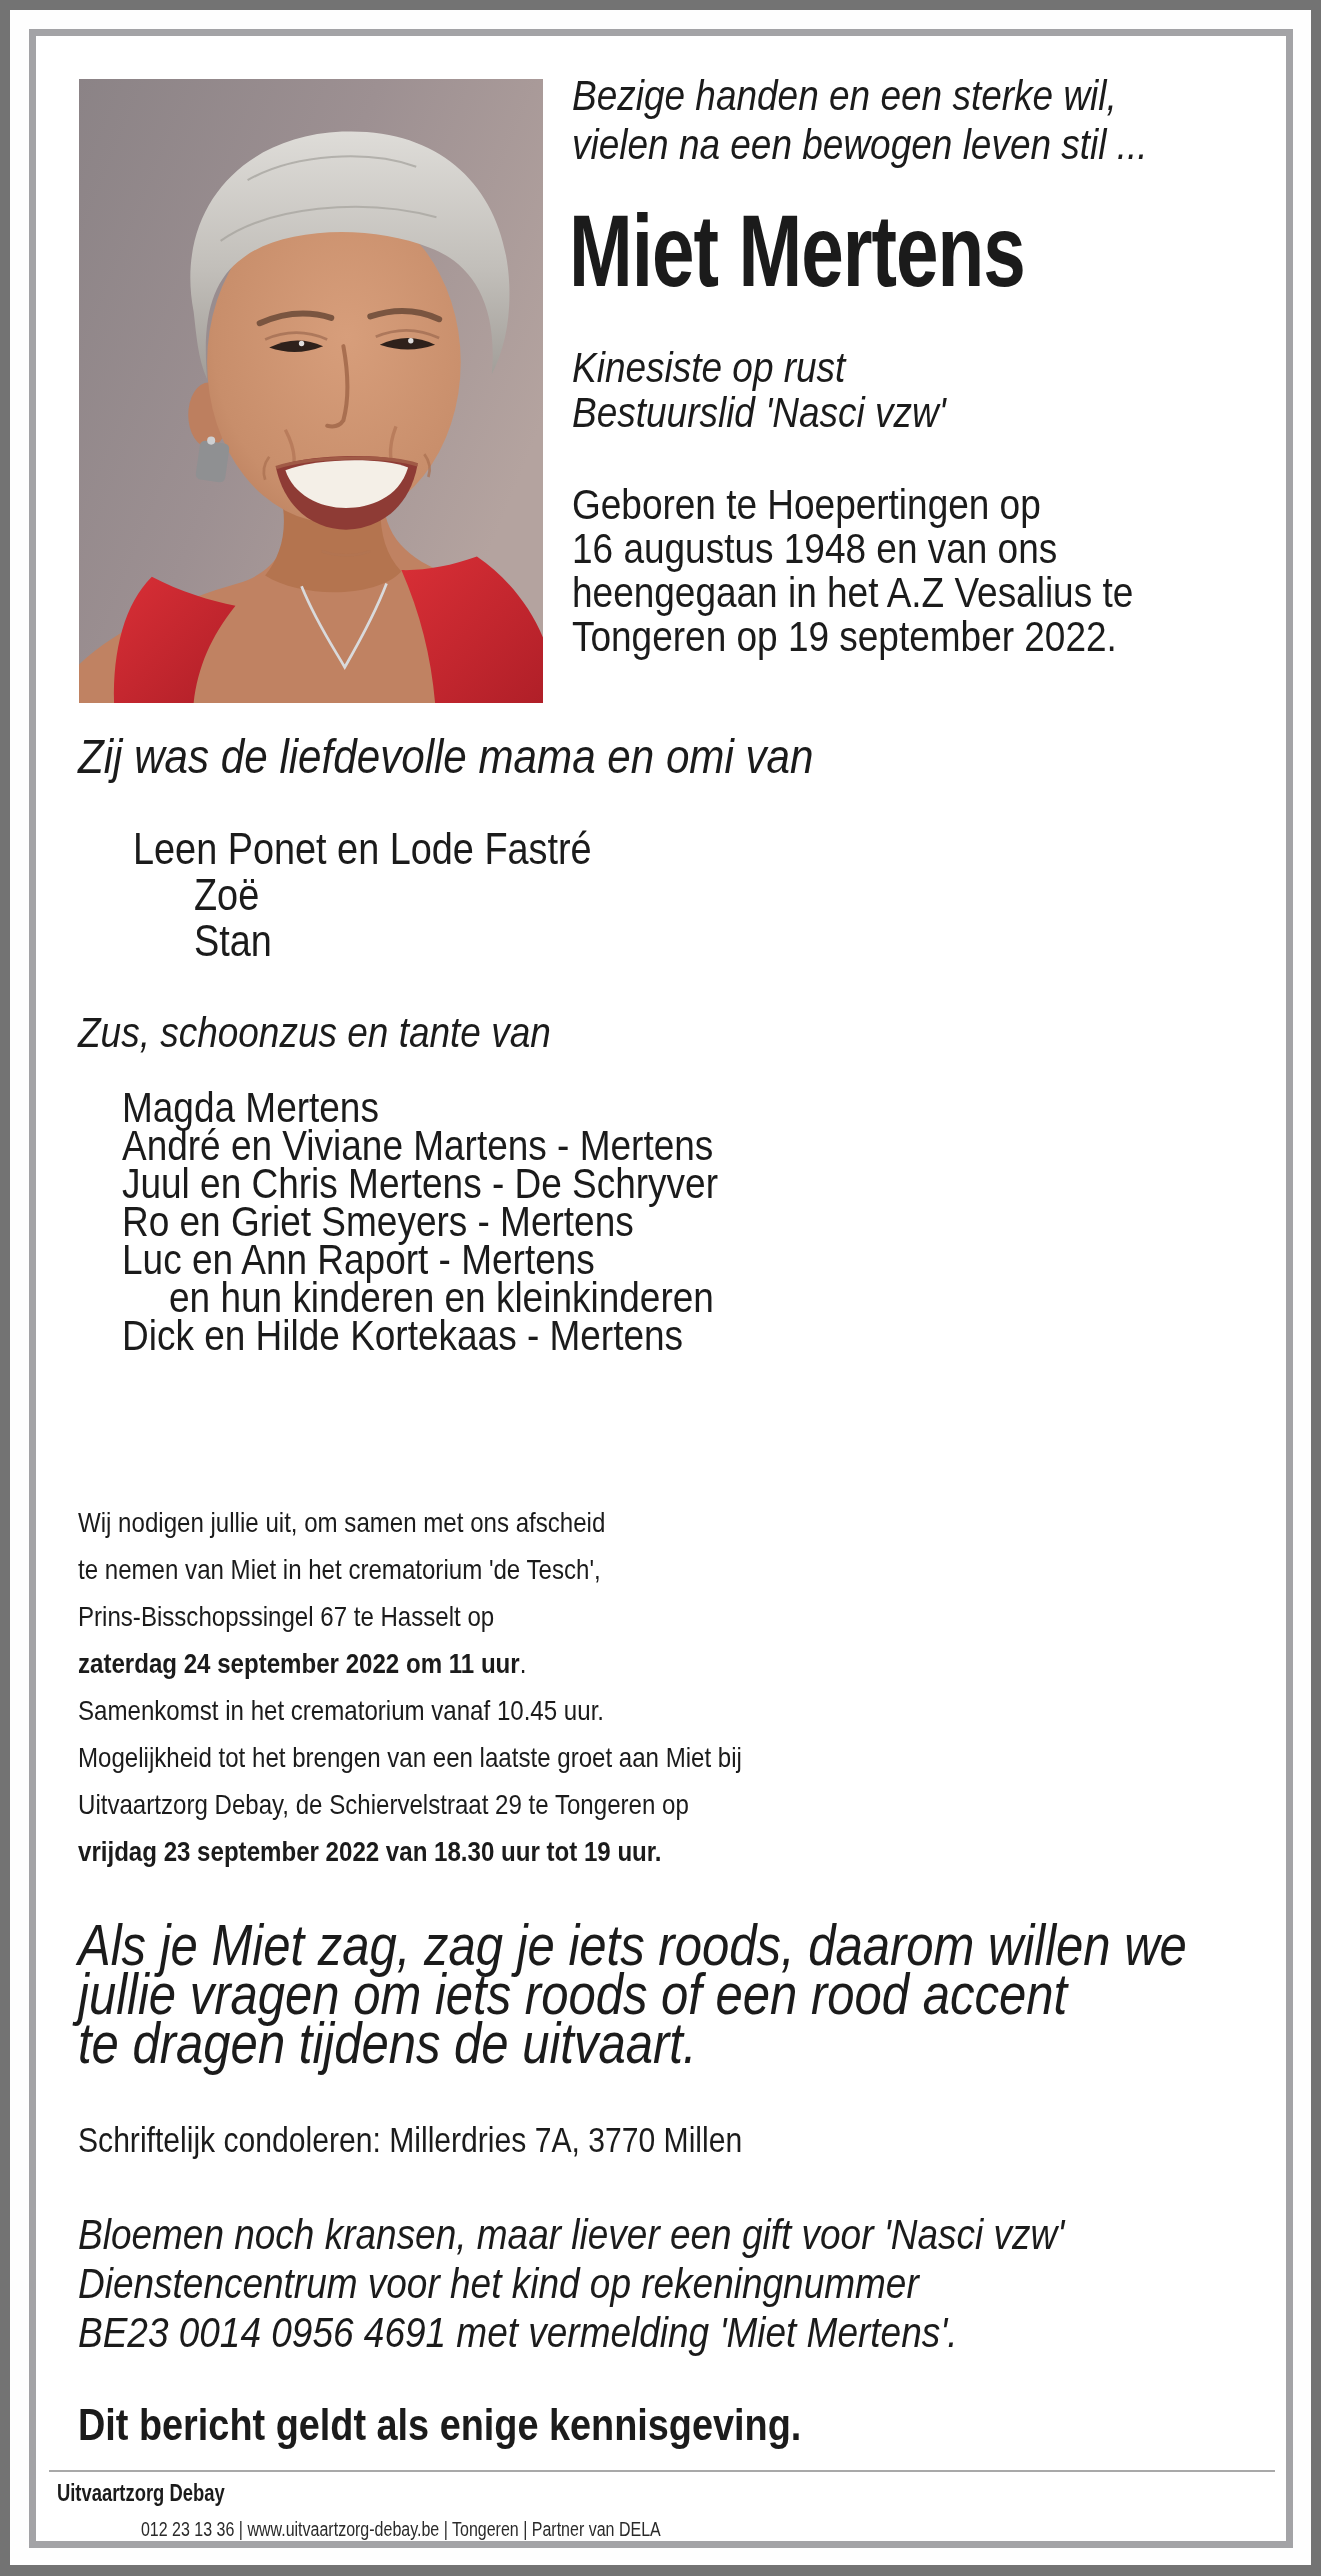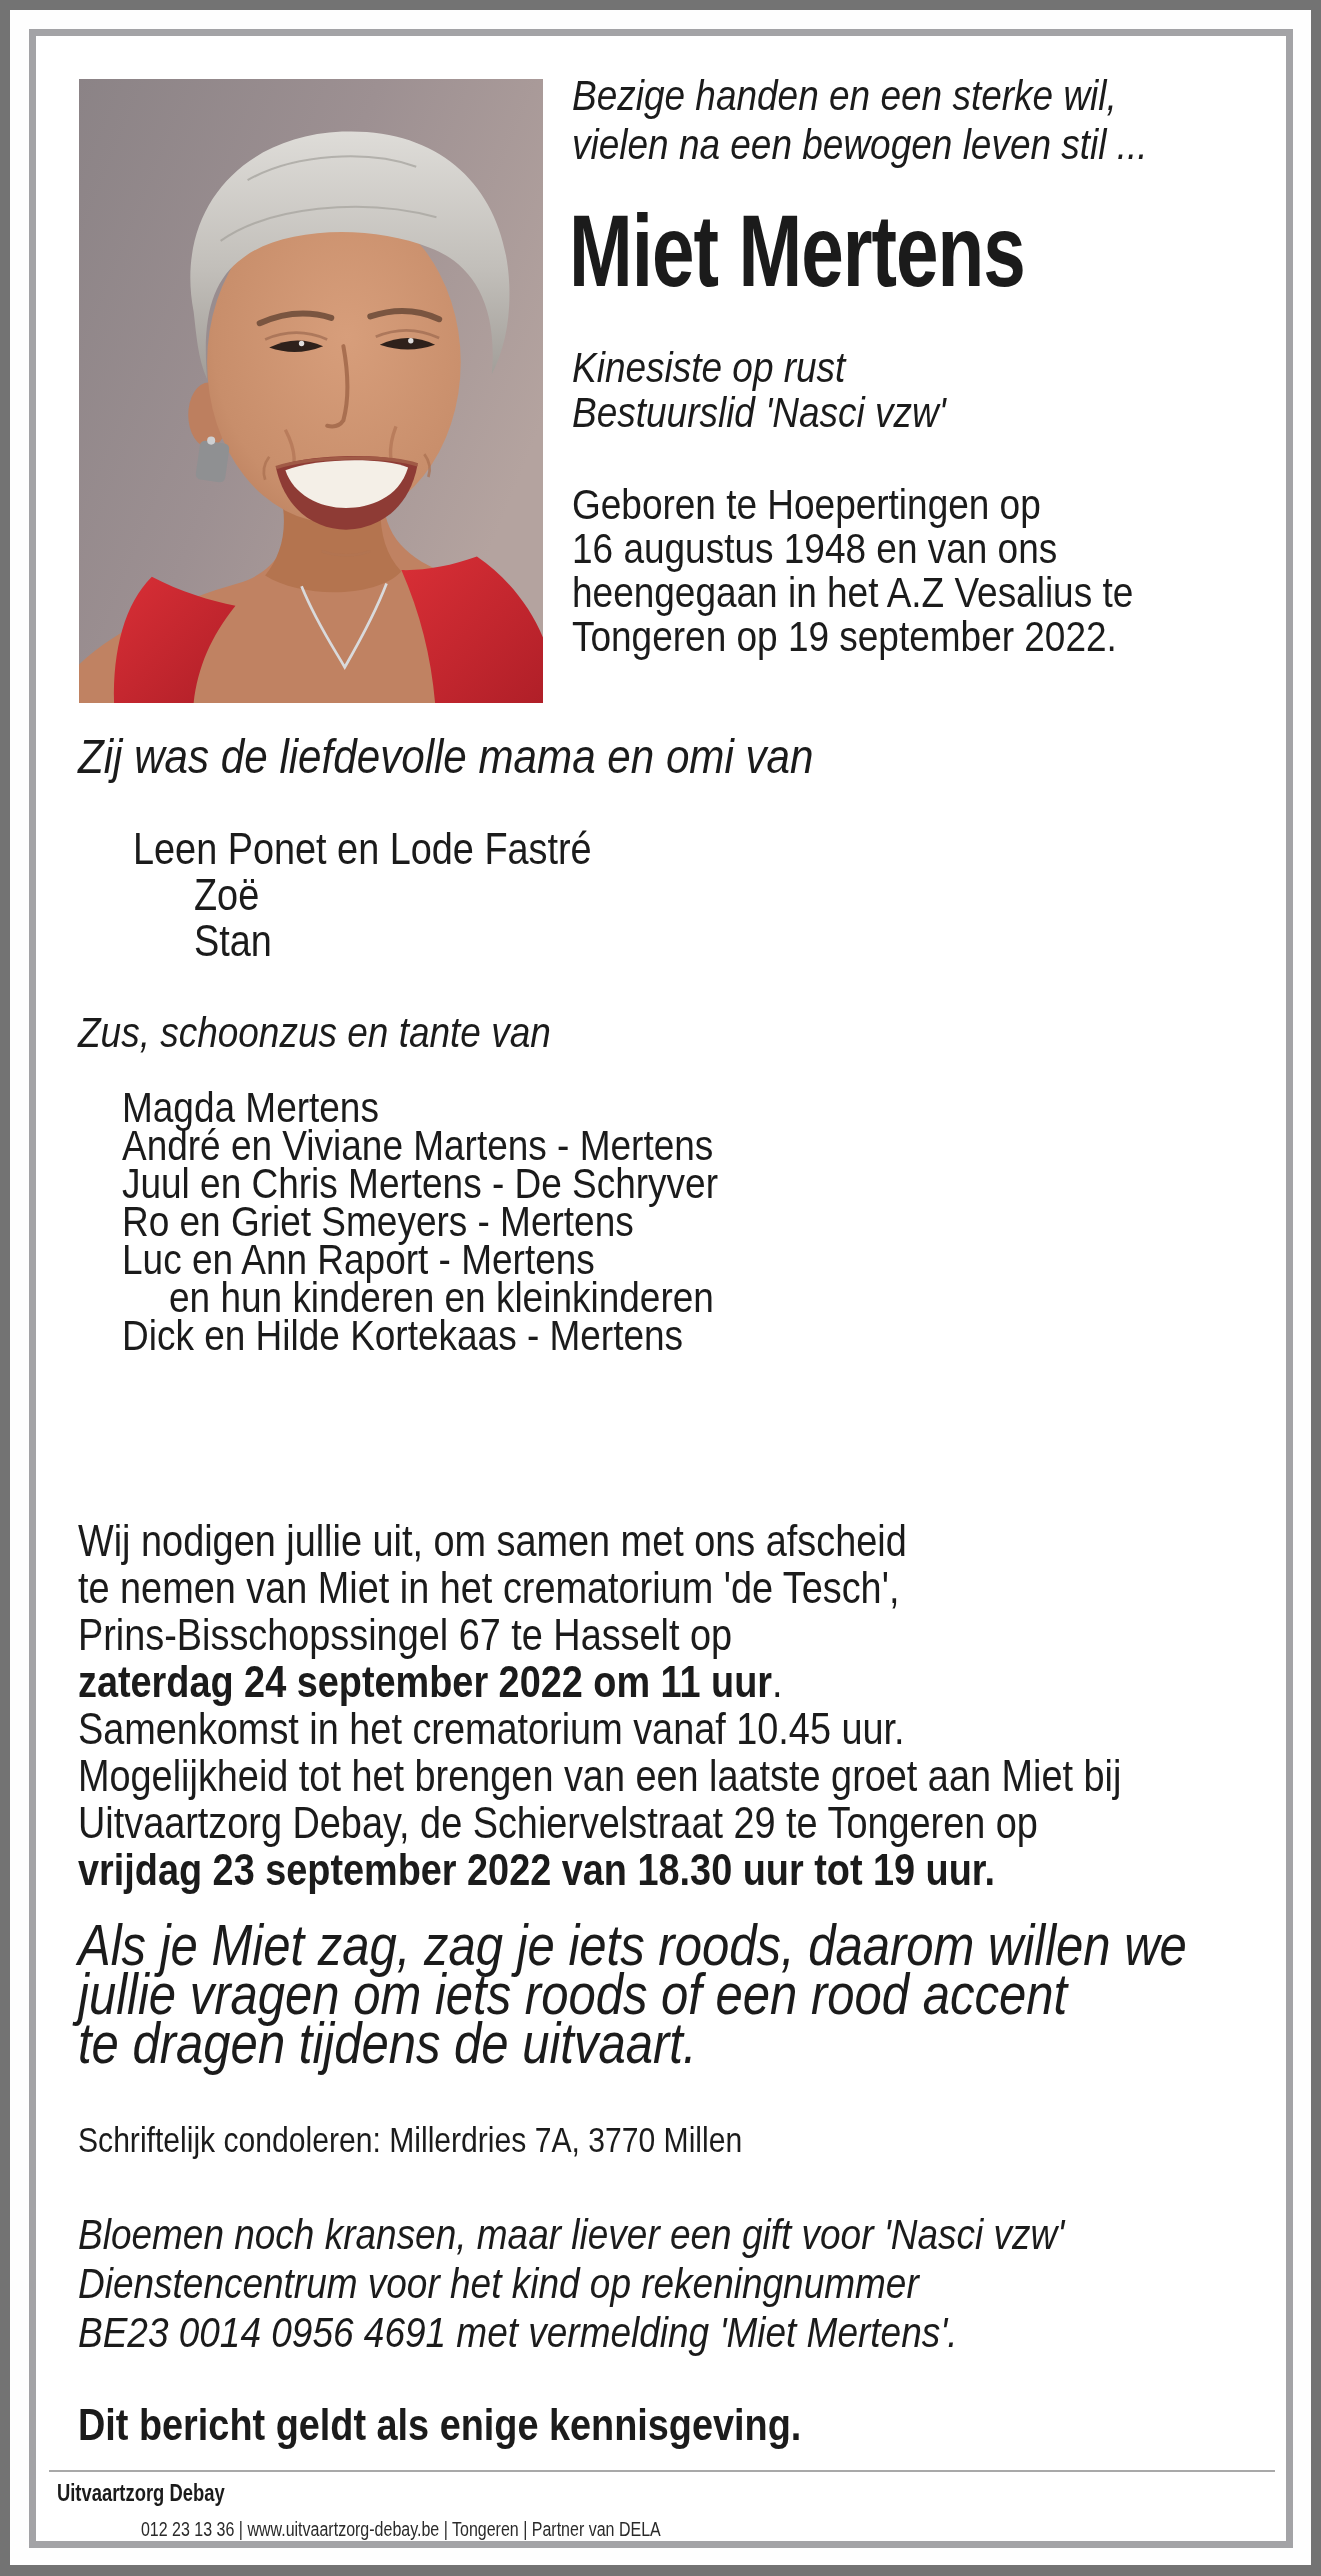--- a/index.html
+++ b/index.html
@@ -24,21 +24,21 @@
   .quote    { left:572px; top:71px;  font-size:43px; line-height:49px; font-style:italic; }
   .name     { left:569px; top:200px;  font-size:102px; line-height:102px; font-weight:bold; letter-spacing:-1.3px; }
   .roles    { left:572px; top:345px;  font-size:43px; line-height:45px; font-style:italic; }
   .life     { left:572px; top:482px;  font-size:43px; line-height:44px; }
   .mama     { left:78px; top:733px; font-size:49px; line-height:47px; font-style:italic; }
   .children { left:133px; top:826px; font-size:44px; line-height:46px; }
   .children .ind { padding-left:61px; }
   .sibintro { left:78px; top:1009px; font-size:43px; line-height:47px; font-style:italic; }
   .siblings { left:122px; top:1088px; font-size:43px; line-height:38px; }
   .siblings .ind { padding-left:47px; }
-  .ceremony { left:78px; top:1499px; font-size:44px; line-height:47px;margin-top:18px; }
+  .ceremony { left:78px; top:1499px; font-size:28px; line-height:47px; }
   .redreq   { left:78px; top:1921px; font-size:57px; line-height:49px; font-style:italic; }
   .condo    { left:78px; top:2116px; font-size:35px; line-height:47px; }
   .donation { left:78px; top:2210px; font-size:43px; line-height:49px; font-style:italic; }
   .notice   { left:78px; top:2401px; font-size:44px; line-height:47px; font-weight:bold; }
 
   .photo { left:79px; top:79px; width:464px; height:624px; }
   .photo svg { display:block; width:100%; height:100%; }
 
   .footer-rule { left:49px; top:2470px; width:1226px; height:2px; background:#a9a9a9; }
   .footer { left:36px; top:2481px; width:1074px; text-align:left; }

